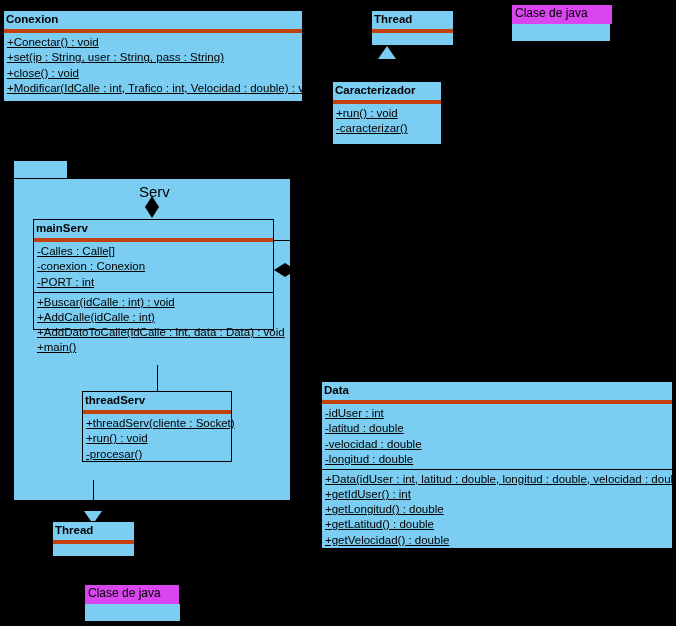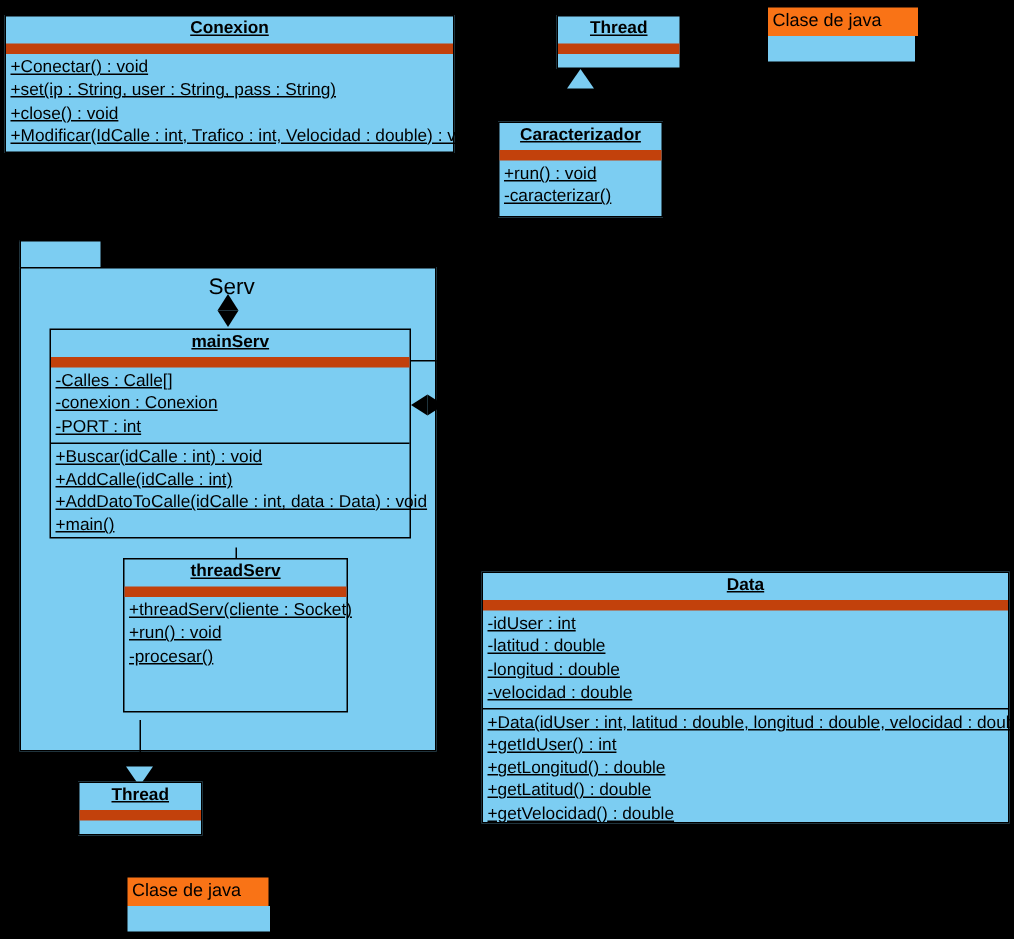--- a/index.html
+++ b/index.html
@@ -14,28 +14,27 @@
   .uml-class{
     position:absolute;
     background:#7ccdf2;
     border:1px solid #000;
     box-sizing:border-box;
     font-size:11.5px;
     color:#000;
     line-height:1.32;
   }
   .uml-class .cls-title{
-    text-align:center;
+    text-align:left;
     font-weight:bold;
     font-size:11.5px;
     padding:1px 2px 2px 2px;
-    border-bottom:7px solid #c2410c;
-    box-sizing:border-box;
-    white-space:nowrap;
-    text-decoration:underline;
+    border-bottom:4px solid #c2410c;
+    box-sizing:border-box;
+    white-space:nowrap;
   }
   .uml-class .cls-attrs,
   .uml-class .cls-ops{
     padding:2px 2px 2px 3px;
     box-sizing:border-box;
   }
   .uml-class .cls-attrs{border-bottom:1px solid #000;}
   .uml-class .row{white-space:nowrap;text-decoration:underline;}
   .uml-class .empty-body{height:100%;}
 
@@ -63,21 +62,21 @@
   }
 
   
   .uml-note{
     position:absolute;
     font-size:12px;
     color:#000;
   }
   .note-top{
     position:absolute;left:0;top:0;
-    background:#f97316;
+    background:#d946ef;
     box-sizing:border-box;
     padding:1px 3px;
     white-space:nowrap;
   }
   .note-bottom{
     position:absolute;left:0;
     background:#7ccdf2;
     box-sizing:border-box;
   }
 
@@ -168,42 +167,42 @@
   </div>
 
   <div class="uml-package" style="left:13px;top:160px;width:278px;height:341px;">
     <div class="pkg-tab" style="left:0;top:0;width:55px;height:19px;"></div>
     <div class="pkg-body" style="left:0;top:18px;width:278px;height:323px;"></div>
   </div>
 
   <div class="label-assoc" style="left:139px;top:183px;">Serv</div>
   <div class="diamond-v" style="left:152px;top:196px;"></div>
 
-  <div class="uml-class" style="left:33px;top:219px;width:241px;height:140px;">
+  <div class="uml-class" style="left:33px;top:219px;width:241px;height:111px;">
     <div class="cls-title">mainServ</div>
     <div class="cls-attrs">
       <div class="row">-Calles : Calle[]</div>
       <div class="row">-conexion : Conexion</div>
       <div class="row">-PORT : int</div>
     </div>
     <div class="cls-ops">
       <div class="row">+Buscar(idCalle : int) : void</div>
       <div class="row">+AddCalle(idCalle : int)</div>
       <div class="row">+AddDatoToCalle(idCalle : int, data : Data) : void</div>
       <div class="row">+main()</div>
     </div>
   </div>
 
   <div class="conn-h" style="left:274px;top:240px;width:17px;"></div>
   <div class="conn-v" style="left:290px;top:240px;height:32px;"></div>
   <div class="diamond-h" style="left:274px;top:270px;"></div>
 
   <div class="conn-v" style="left:157px;top:365px;height:26px;"></div>
 
-  <div class="uml-class" style="left:82px;top:372px;width:150px;height:103px;">
+  <div class="uml-class" style="left:82px;top:391px;width:150px;height:71px;">
     <div class="cls-title">threadServ</div>
     <div class="cls-ops">
       <div class="row">+threadServ(cliente : Socket)</div>
       <div class="row">+run() : void</div>
       <div class="row">-procesar()</div>
     </div>
   </div>
 
   <div class="conn-v" style="left:93px;top:480px;height:31px;"></div>
   <div class="tri-down" style="left:84px;top:511px;"></div>
@@ -217,22 +216,22 @@
     <div class="note-top" style="width:94px;height:19px;">Clase de java</div>
     <div class="note-bottom" style="top:19px;width:95px;height:17px;"></div>
   </div>
 
 
   <div class="uml-class" style="left:321px;top:381px;width:352px;height:168px;">
     <div class="cls-title">Data</div>
     <div class="cls-attrs">
       <div class="row">-idUser : int</div>
       <div class="row">-latitud : double</div>
+      <div class="row">-velocidad : double</div>
       <div class="row">-longitud : double</div>
-      <div class="row">-velocidad : double</div>
     </div>
     <div class="cls-ops">
       <div class="row">+Data(idUser : int, latitud : double, longitud : double, velocidad : double)</div>
       <div class="row">+getIdUser() : int</div>
       <div class="row">+getLongitud() : double</div>
       <div class="row">+getLatitud() : double</div>
       <div class="row">+getVelocidad() : double</div>
     </div>
   </div>
 

